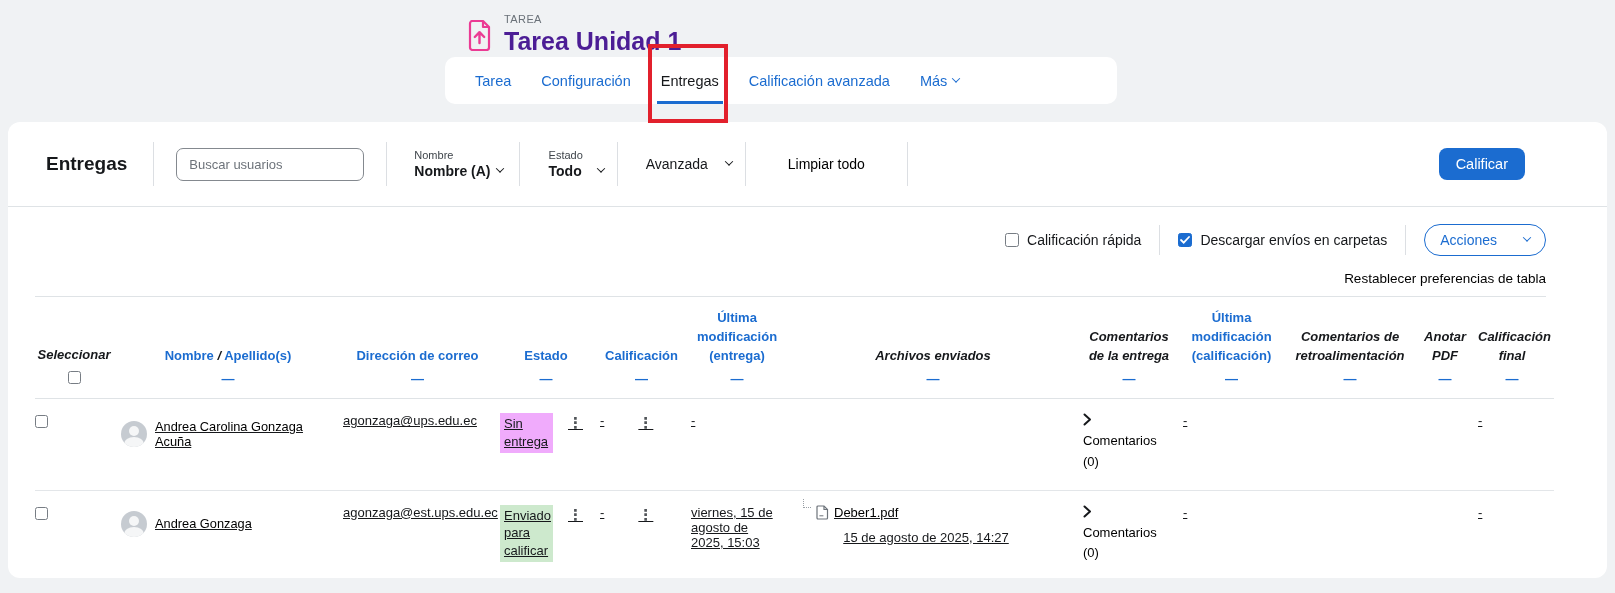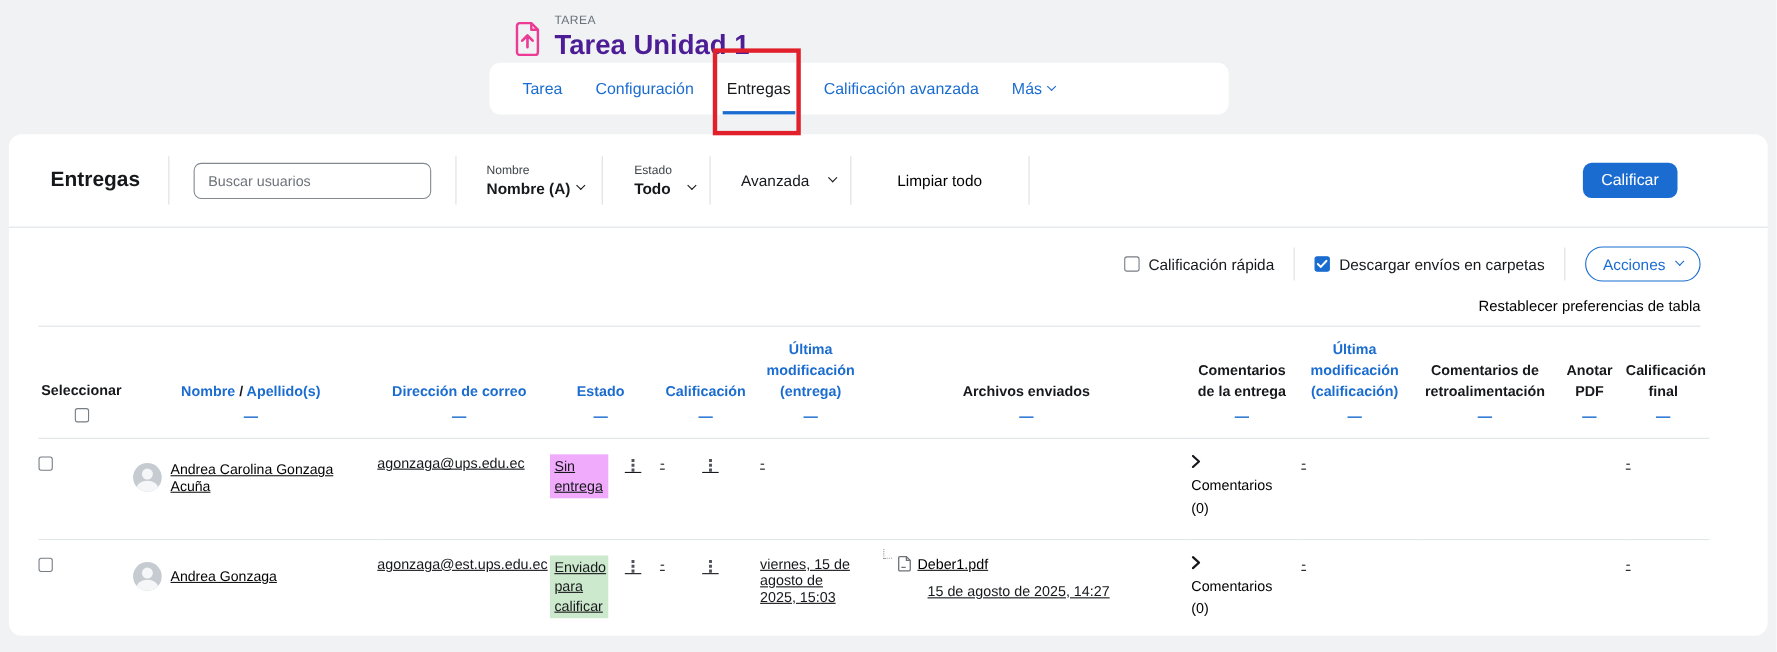--- a/index.html
+++ b/index.html
@@ -35,49 +35,49 @@
 
   
   .card { position:absolute; left:8px; top:122px; width:1599px; height:456px;
           background:#fff; border-radius:12px; }
 
   .filter-row { display:flex; align-items:center; height:85px;
                 padding:0 82px 0 38px; border-bottom:1px solid #dfe3e6; }
   .filter-heading { font-size:19px; font-weight:700; }
   .vdiv { width:1px; background:#dcdfe3; height:44px; }
   .vdiv.short { height:30px; }
-  .search-input { width:216px; height:33px; border:1px solid #84898f; border-radius:7px;
+  .search-input { width:188px; height:33px; border:1px solid #84898f; border-radius:7px;
                   padding:0 12px; font-size:13px; font-family:inherit; color:#16181b; }
   .search-input::placeholder { color:#6d737a; }
   .sort-group { display:flex; flex-direction:column; justify-content:center; gap:2px; cursor:pointer; }
   .sort-label { font-size:11px; color:#3f454b; }
   .sort-value { font-size:14px; font-weight:700; display:flex; align-items:center; }
   .plain-drop { font-size:14px; display:flex; align-items:center; cursor:pointer; }
   .link { color:#000000; text-decoration:none; cursor:pointer; }
   .btn-primary { margin-left:auto; background:#1b6cd0; color:#fff; border:none; border-radius:8px;
                  font-family:inherit; font-size:14.5px; padding:8px 17px; cursor:pointer; }
 
   .options-row { display:flex; justify-content:flex-end; align-items:center;
                  padding:17px 61px 0 0; gap:18px; }
   .check-item { display:flex; align-items:center; gap:8px; font-size:14px; cursor:pointer; }
   .cbox { width:14px; height:14px; border:1px solid #777d84; border-radius:2.5px; background:#fff;
           display:inline-flex; align-items:center; justify-content:center; }
   .cbox.checked { background:#1b6cd0; border-color:#1b6cd0; }
   .btn-outline { background:#fff; color:#1b6cd0; border:1px solid #1b6cd0; border-radius:16px;
                  font-family:inherit; font-size:14px; padding:7px 15px; cursor:pointer;
-                 display:flex; align-items:center; }
+                 display:flex; align-items:center;gap:17px; }
   .reset-row { text-align:right; padding:15px 61px 0 0; font-size:13.5px; }
 
   
   .table-wrap { margin:10px 61px 0 27px; border-top:1px solid #dfe3e6; }
   table { width:1519px; table-layout:fixed; border-collapse:collapse; }
   th { vertical-align:bottom; text-align:center; font-size:13px; padding:12px 8px 0 0;
        border-bottom:1px solid #dfe3e6; line-height:1.45; font-weight:700; }
   th .lbl-blue { color:#1b6cd0; cursor:pointer; }
-  th .lbl-dark { color:#16181b; }
+  th .lbl-dark { color:#16181b;font-style:italic; }
   .sort-dash { display:block; color:#1b6cd0; font-weight:700; padding:4px 0 10px; cursor:pointer; font-size:13px; }
   td { vertical-align:top; font-size:13px; padding:14px 8px 18px 0;text-decoration:underline; }
   tr.row-first td { border-bottom:1px solid #e3e6e9; }
   tr.row-first td { height:82px; }
   tr.row-second td { height:90px; }
   .rowcheck-pad { padding-top:16px; }
   .user-cell { display:flex; align-items:center; gap:8px; padding-top:6px; }
   .avatar { width:26px; height:26px; border-radius:50%; background:#c6cbd1; overflow:hidden;
             flex:0 0 26px; position:relative; }
   .avatar .head { position:absolute; left:8px; top:5px; width:10px; height:10px; border-radius:50%; background:#f5f6f7; }

